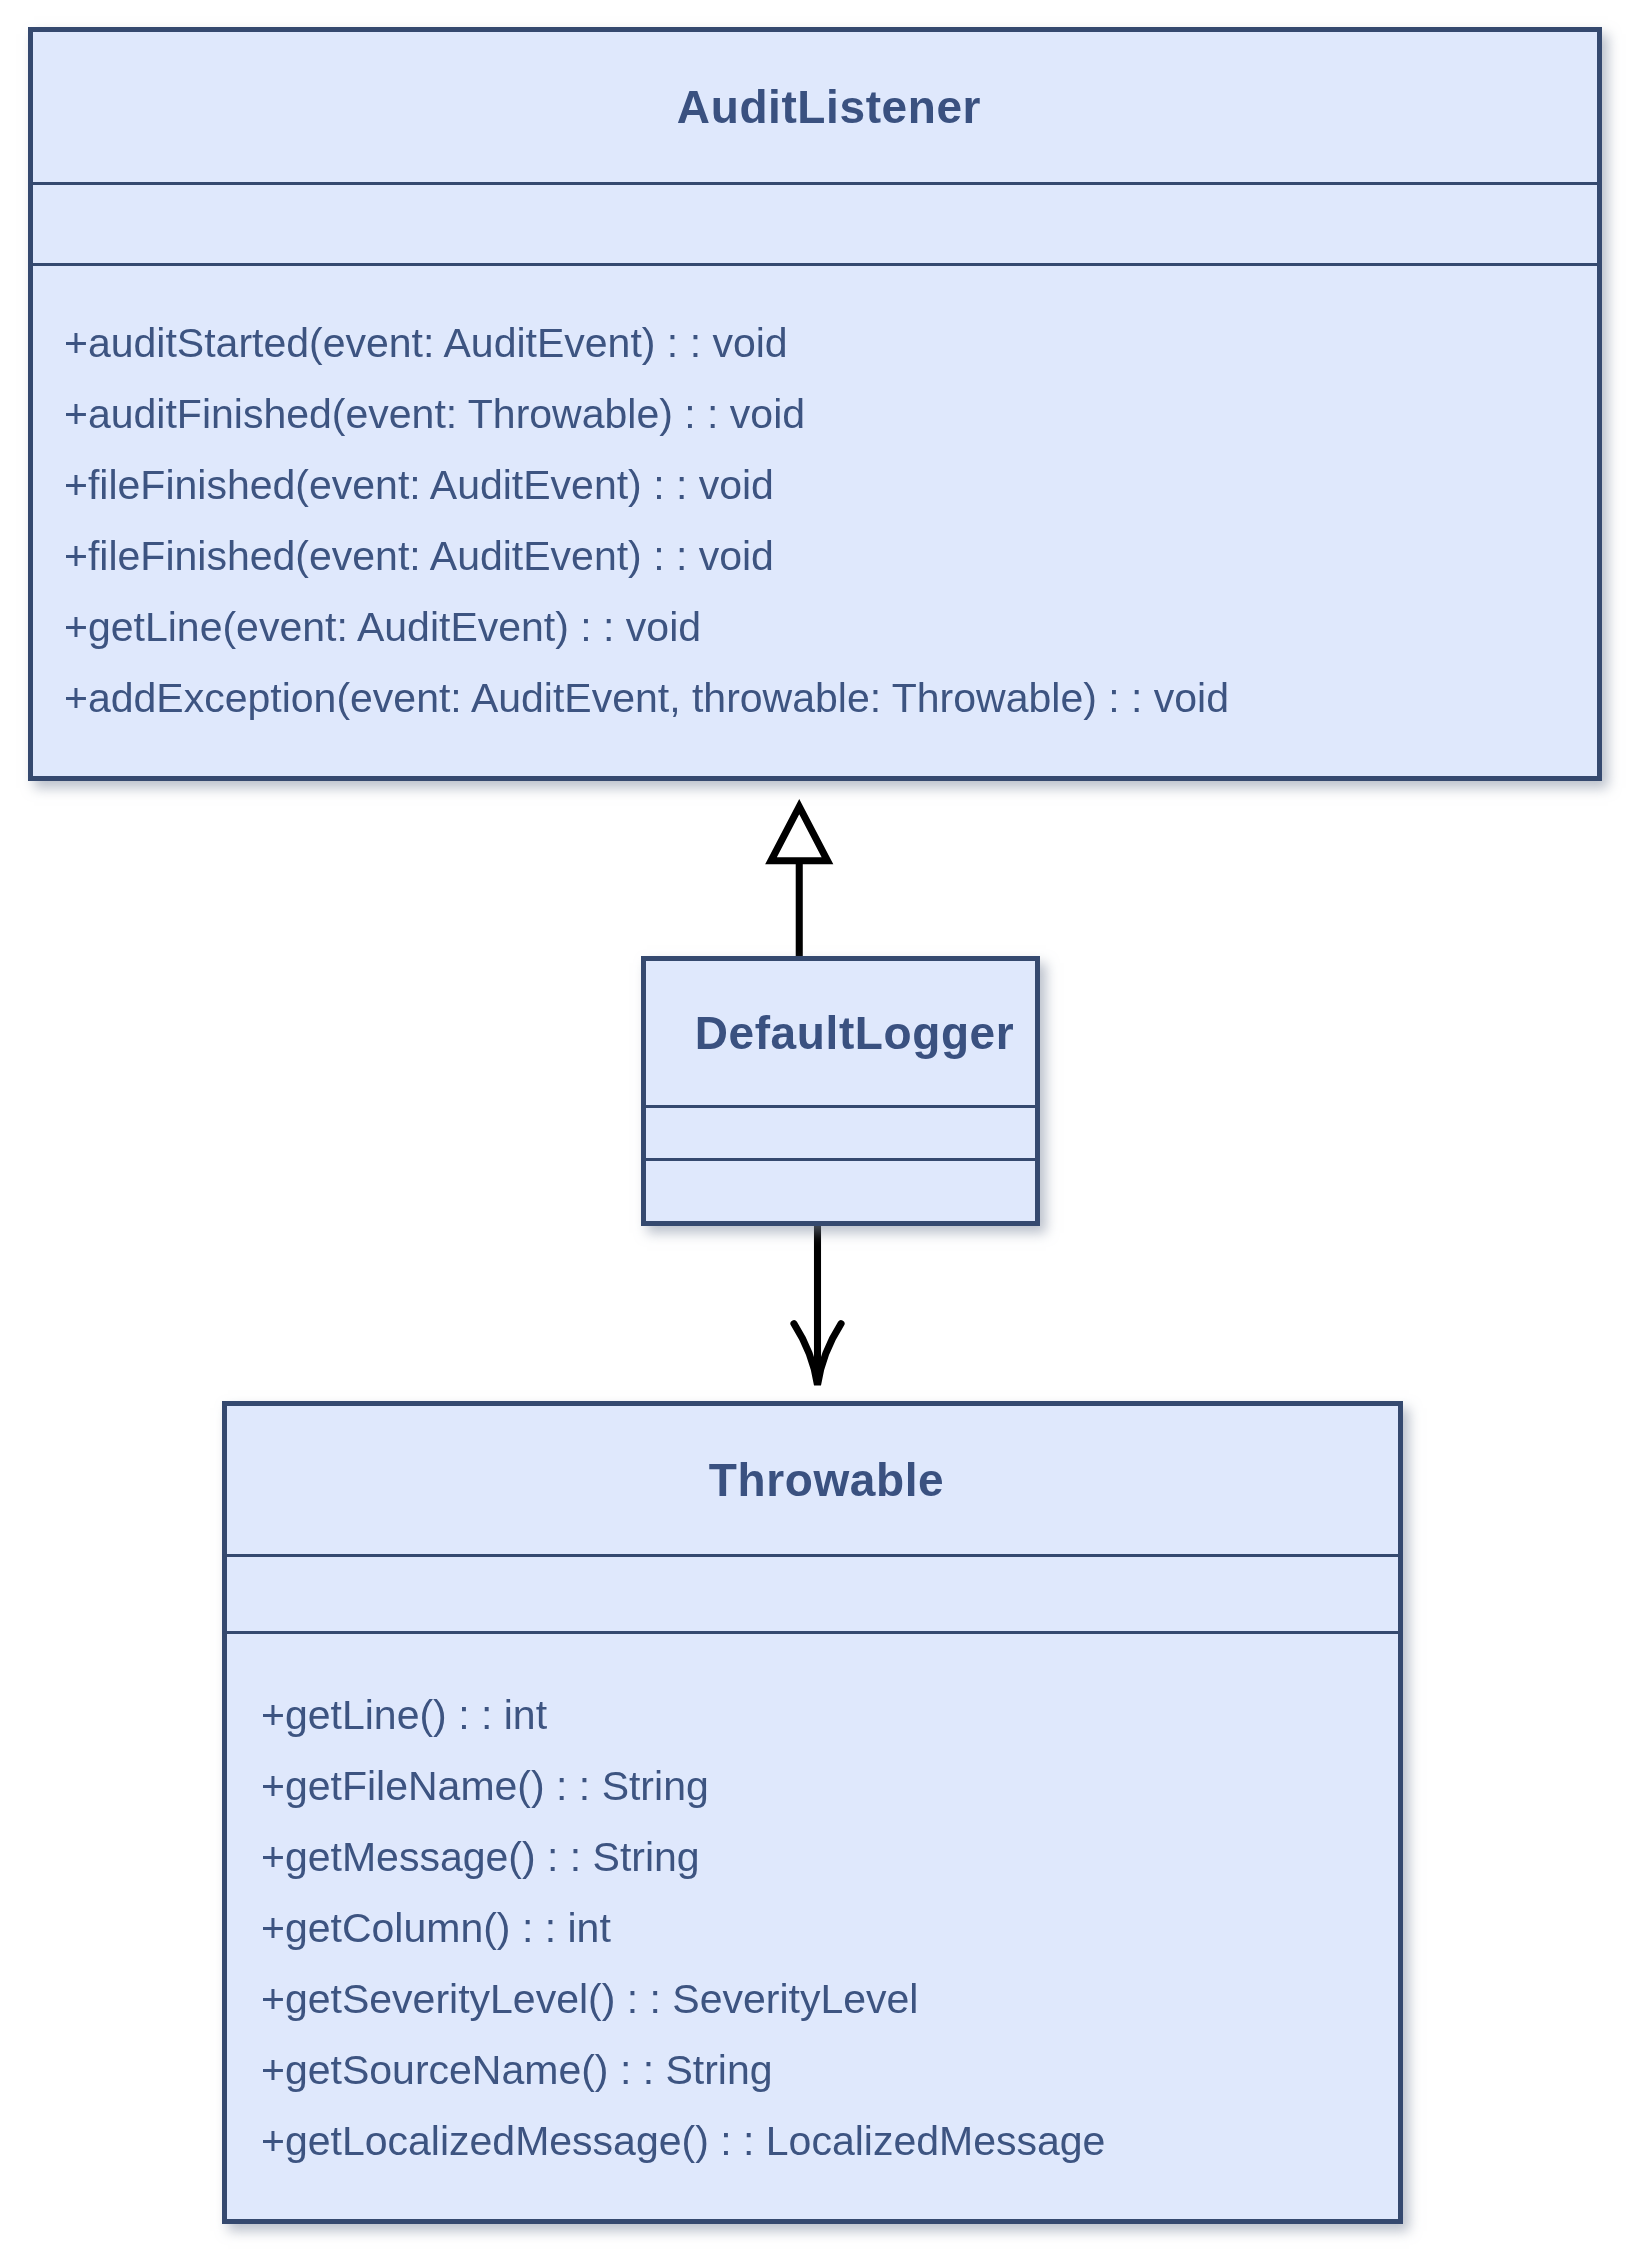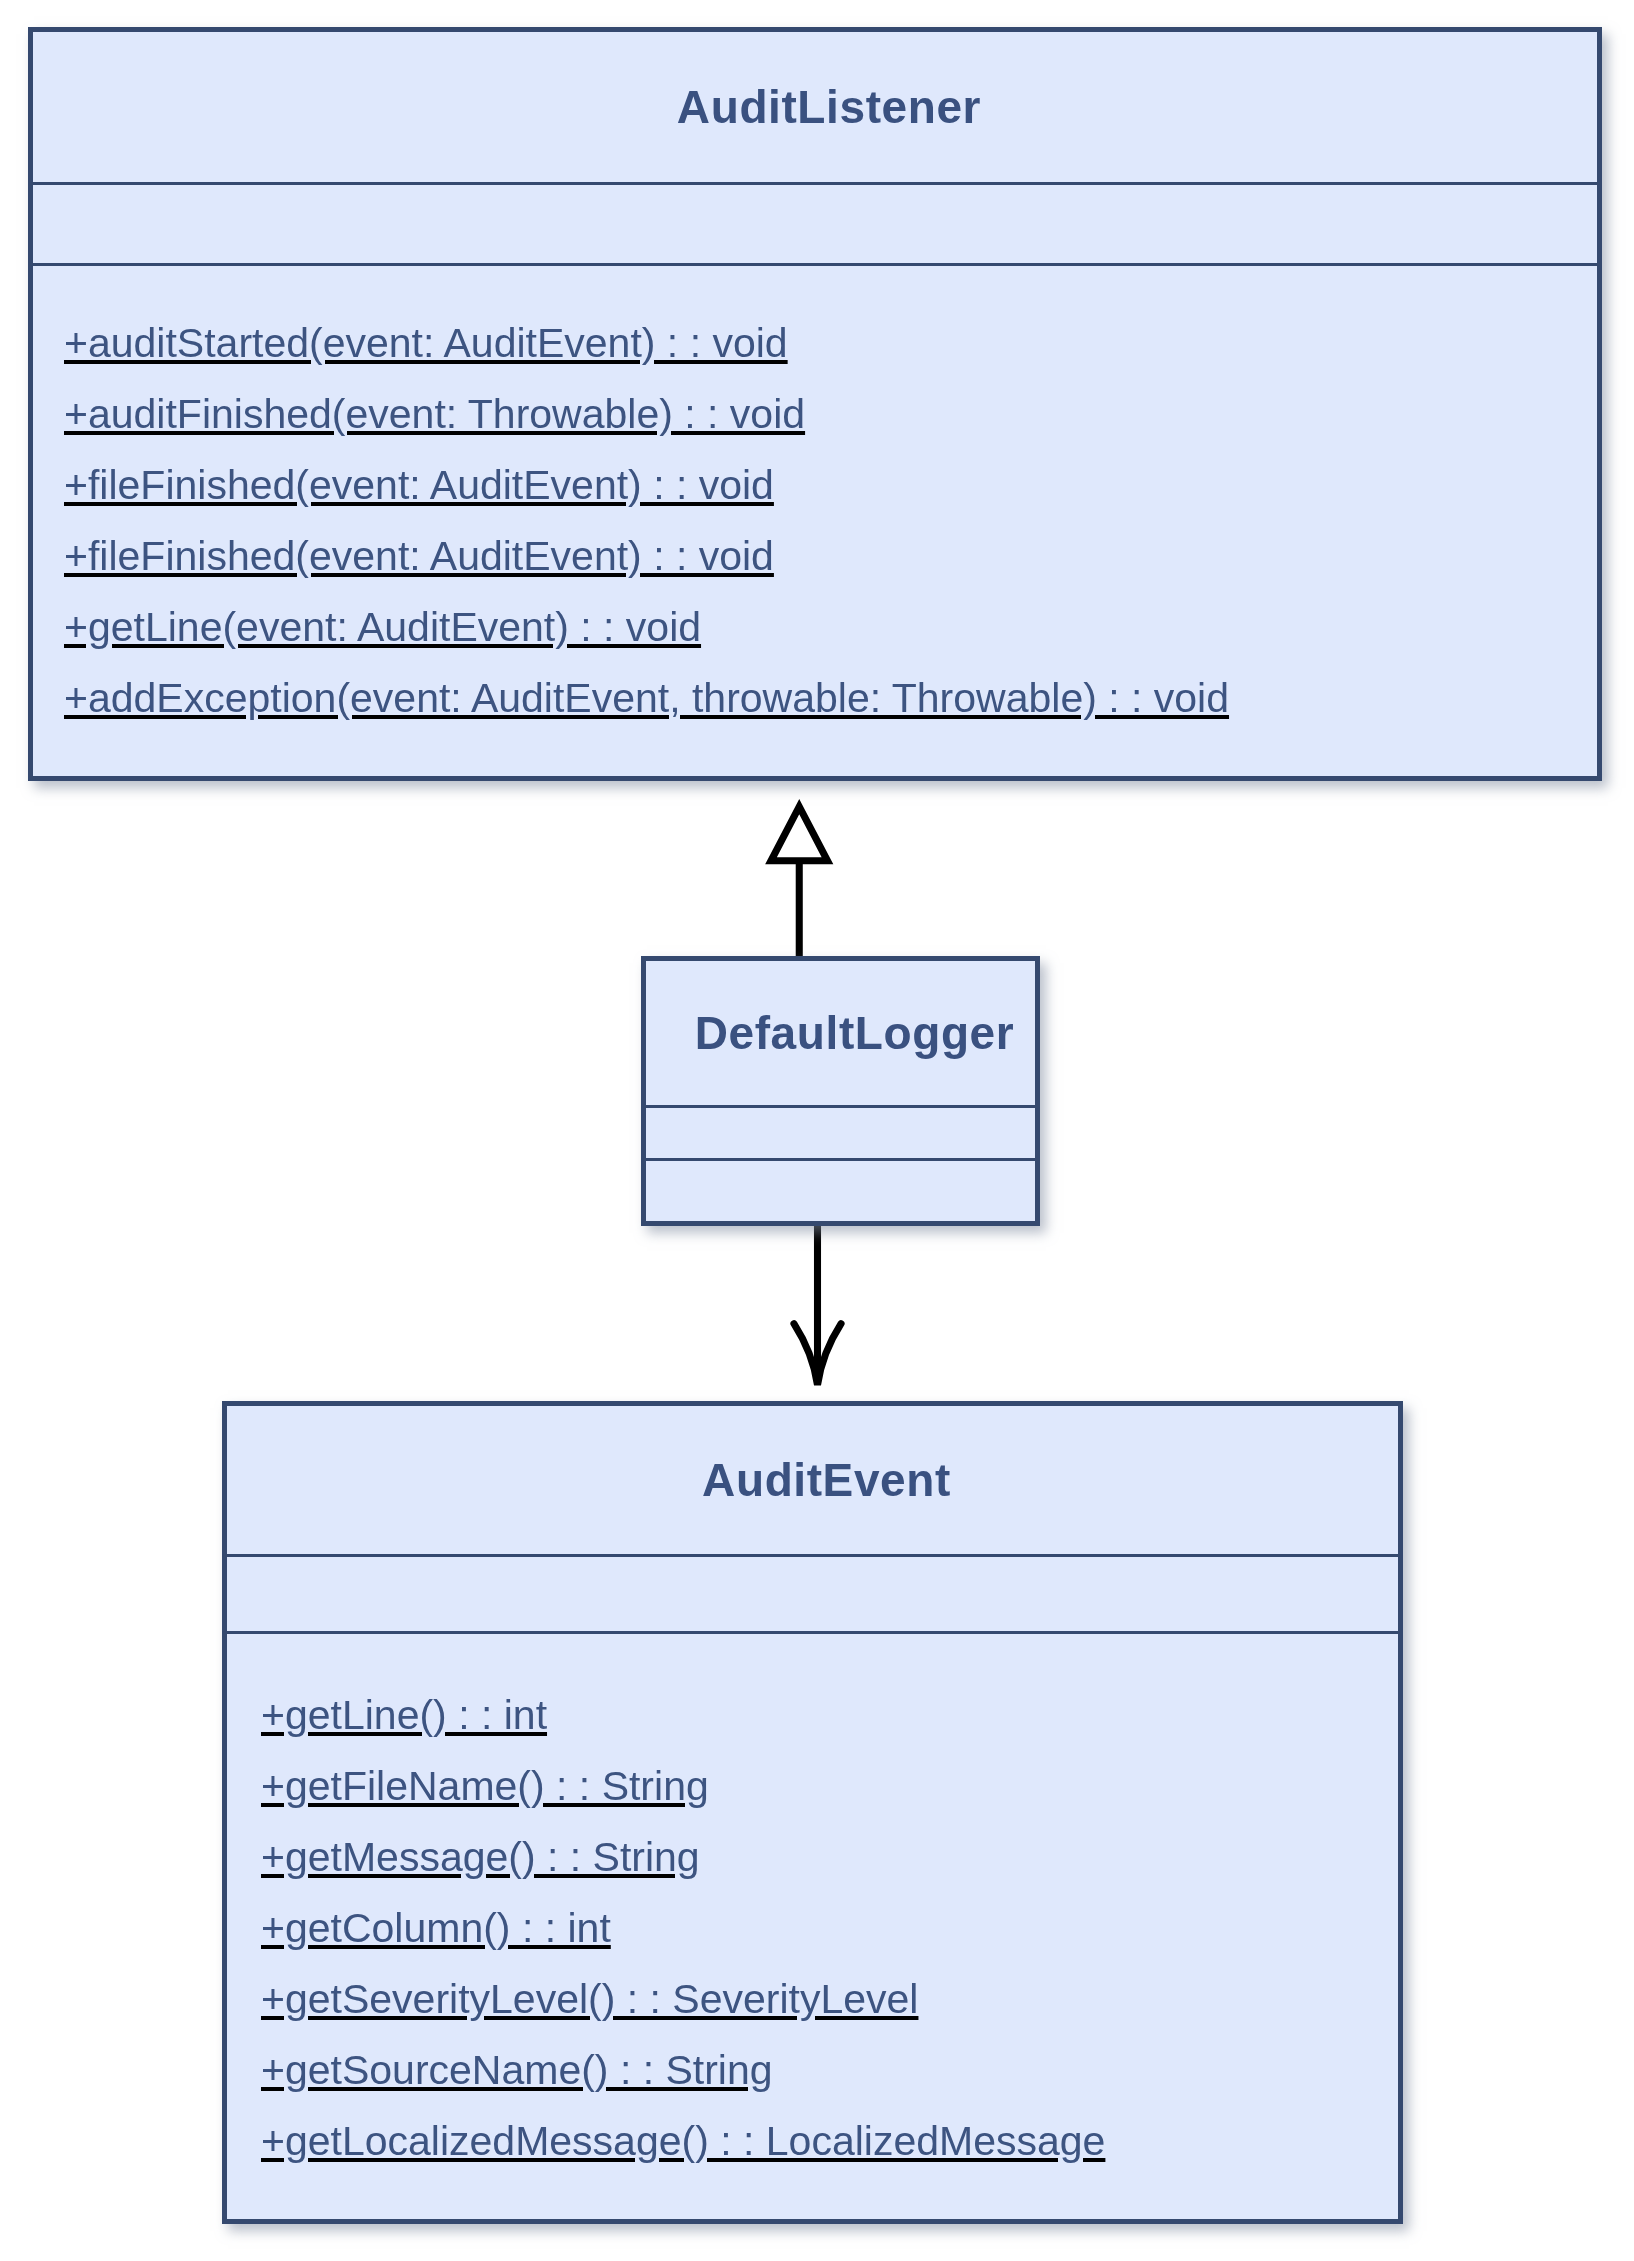--- a/index.html
+++ b/index.html
@@ -48,21 +48,20 @@
     box-sizing: border-box;
     border-top: 3.5px solid #35496f;
     flex: 0 0 auto;
   }
 
   .uml-methods {
     box-sizing: border-box;
     border-top: 3.5px solid #35496f;
     flex: 1 1 auto;
     overflow: hidden;
-    text-decoration: underline;
   }
 
   .uml-methods .method-line {
     font-size: 41px;
     line-height: 71px;
     color: #3d5481;
     white-space: nowrap;
   }
 
   
@@ -120,21 +119,21 @@
       </div>
   </div>
 
   <div class="uml-class" id="class-default-logger">
     <div class="uml-title">DefaultLogger</div>
     <div class="uml-attrs"></div>
     <div class="uml-methods"></div>
   </div>
 
   <div class="uml-class" id="class-audit-event">
-    <div class="uml-title">AuditEvent</div>
+    <div class="uml-title">Throwable</div>
     <div class="uml-attrs"></div>
     <div class="uml-methods">
         <div class="method-line">+getLine() : : int</div>
         <div class="method-line">+getFileName() : : String</div>
         <div class="method-line">+getMessage() : : String</div>
         <div class="method-line">+getColumn() : : int</div>
         <div class="method-line">+getSeverityLevel() : : SeverityLevel</div>
         <div class="method-line">+getSourceName() : : String</div>
         <div class="method-line">+getLocalizedMessage() : : LocalizedMessage</div>
       </div>

